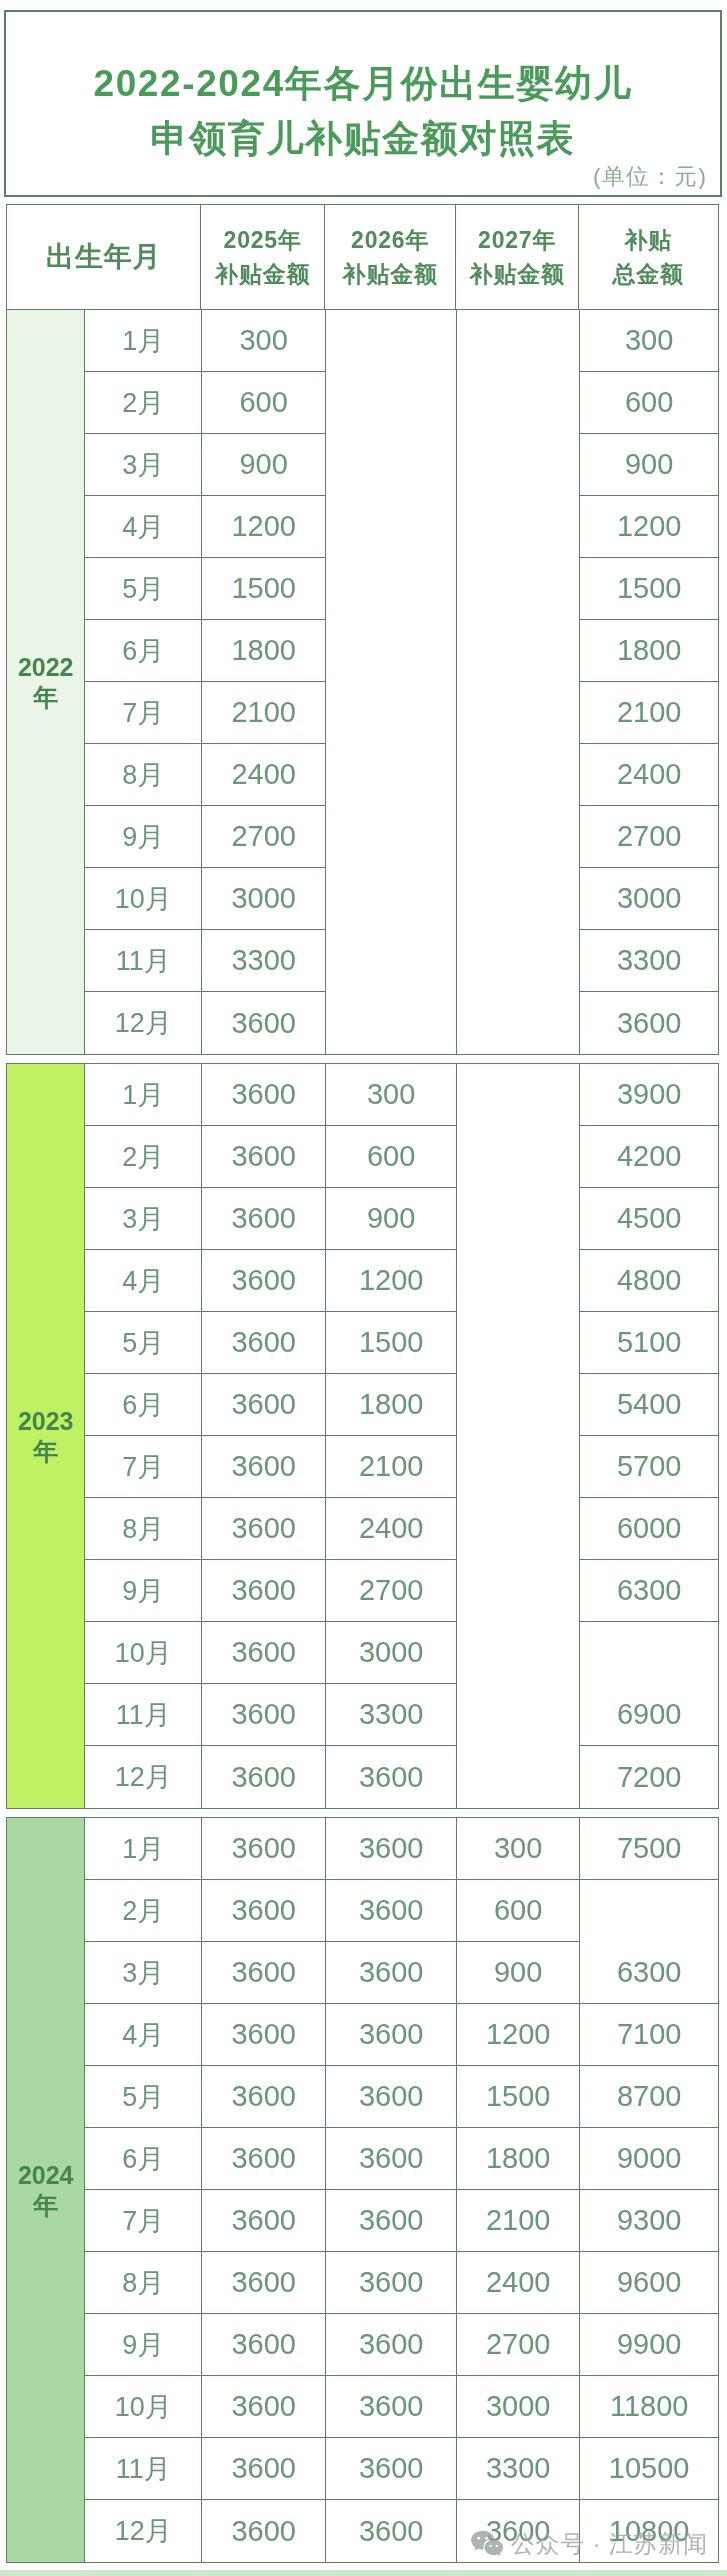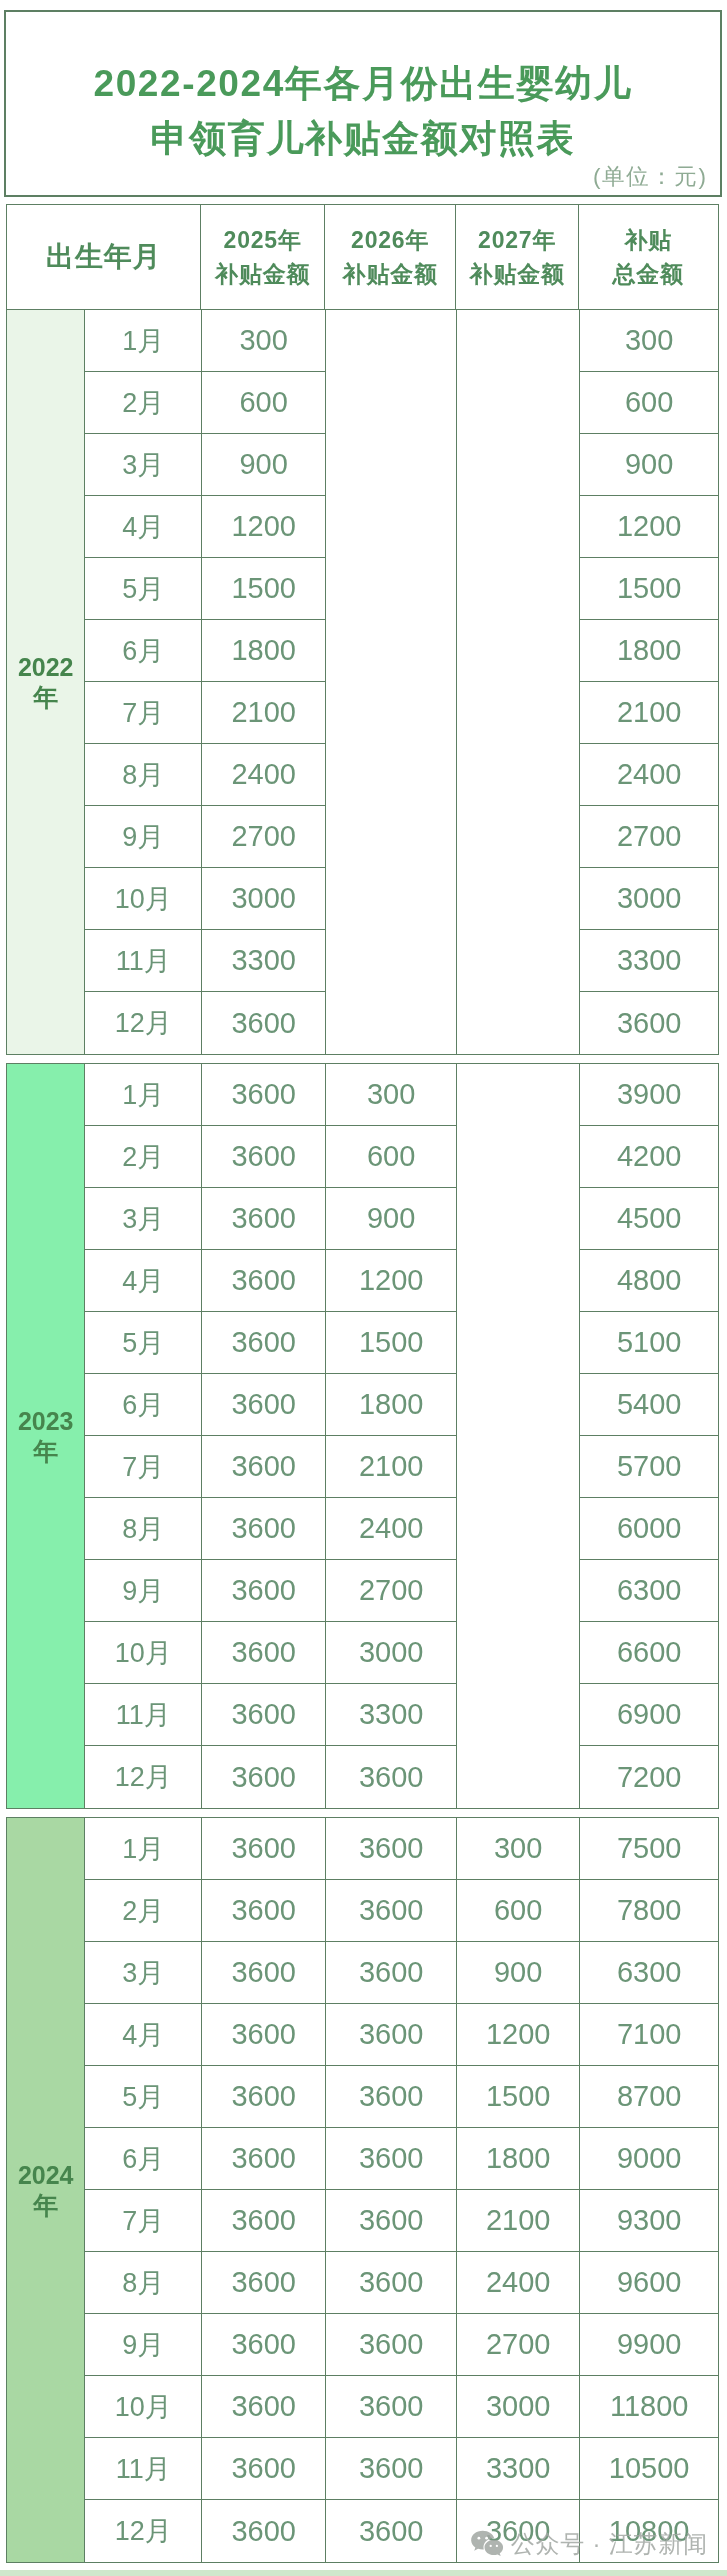--- a/index.html
+++ b/index.html
@@ -152,21 +152,21 @@
         <div class="cell month" style="grid-area: 11 / 2;">11月</div>
         <div class="cell " style="grid-area: 11 / 3;">3300</div>
         <div class="cell last-col" style="grid-area: 11 / 6;">3300</div>
         <div class="cell month last-row" style="grid-area: 12 / 2;">12月</div>
         <div class="cell  last-row" style="grid-area: 12 / 3;">3600</div>
         <div class="cell last-col last-row" style="grid-area: 12 / 6;">3600</div>
         <div class="cell merged" style="grid-area: 1 / 4 / span 12;"></div>
         <div class="cell merged" style="grid-area: 1 / 5 / span 12;"></div>
       </div>
       <div class="section gap">
-        <div class="cell year-cell" style="grid-area: 1 / 1 / span 12; background: #86efac;">
+        <div class="cell year-cell" style="grid-area: 1 / 1 / span 12; background: #bef264;">
           <div class="">2023</div>
           <div class="">年</div>
         </div>
         <div class="cell month" style="grid-area: 1 / 2;">1月</div>
         <div class="cell " style="grid-area: 1 / 3;">3600</div>
         <div class="cell " style="grid-area: 1 / 4;">300</div>
         <div class="cell last-col" style="grid-area: 1 / 6;">3900</div>
         <div class="cell month" style="grid-area: 2 / 2;">2月</div>
         <div class="cell " style="grid-area: 2 / 3;">3600</div>
         <div class="cell " style="grid-area: 2 / 4;">600</div>
@@ -195,21 +195,20 @@
         <div class="cell " style="grid-area: 8 / 3;">3600</div>
         <div class="cell " style="grid-area: 8 / 4;">2400</div>
         <div class="cell last-col" style="grid-area: 8 / 6;">6000</div>
         <div class="cell month" style="grid-area: 9 / 2;">9月</div>
         <div class="cell " style="grid-area: 9 / 3;">3600</div>
         <div class="cell " style="grid-area: 9 / 4;">2700</div>
         <div class="cell last-col" style="grid-area: 9 / 6;">6300</div>
         <div class="cell month" style="grid-area: 10 / 2;">10月</div>
         <div class="cell " style="grid-area: 10 / 3;">3600</div>
         <div class="cell " style="grid-area: 10 / 4;">3000</div>
-        <div class="cell last-col" style="grid-area: 10 / 6;">6600</div>
         <div class="cell month" style="grid-area: 11 / 2;">11月</div>
         <div class="cell " style="grid-area: 11 / 3;">3600</div>
         <div class="cell " style="grid-area: 11 / 4;">3300</div>
         <div class="cell last-col" style="grid-area: 11 / 6;">6900</div>
         <div class="cell month last-row" style="grid-area: 12 / 2;">12月</div>
         <div class="cell  last-row" style="grid-area: 12 / 3;">3600</div>
         <div class="cell  last-row" style="grid-area: 12 / 4;">3600</div>
         <div class="cell last-col last-row" style="grid-area: 12 / 6;">7200</div>
         <div class="cell merged" style="grid-area: 1 / 5 / span 12;"></div>
       </div>
@@ -220,21 +219,20 @@
         </div>
         <div class="cell month" style="grid-area: 1 / 2;">1月</div>
         <div class="cell " style="grid-area: 1 / 3;">3600</div>
         <div class="cell " style="grid-area: 1 / 4;">3600</div>
         <div class="cell " style="grid-area: 1 / 5;">300</div>
         <div class="cell last-col" style="grid-area: 1 / 6;">7500</div>
         <div class="cell month" style="grid-area: 2 / 2;">2月</div>
         <div class="cell " style="grid-area: 2 / 3;">3600</div>
         <div class="cell " style="grid-area: 2 / 4;">3600</div>
         <div class="cell " style="grid-area: 2 / 5;">600</div>
-        <div class="cell last-col" style="grid-area: 2 / 6;">7800</div>
         <div class="cell month" style="grid-area: 3 / 2;">3月</div>
         <div class="cell " style="grid-area: 3 / 3;">3600</div>
         <div class="cell " style="grid-area: 3 / 4;">3600</div>
         <div class="cell " style="grid-area: 3 / 5;">900</div>
         <div class="cell last-col" style="grid-area: 3 / 6;">6300</div>
         <div class="cell month" style="grid-area: 4 / 2;">4月</div>
         <div class="cell " style="grid-area: 4 / 3;">3600</div>
         <div class="cell " style="grid-area: 4 / 4;">3600</div>
         <div class="cell " style="grid-area: 4 / 5;">1200</div>
         <div class="cell last-col" style="grid-area: 4 / 6;">7100</div>

